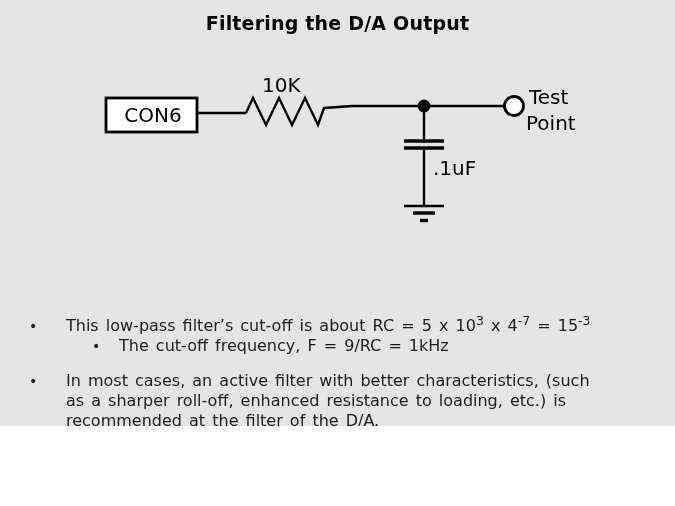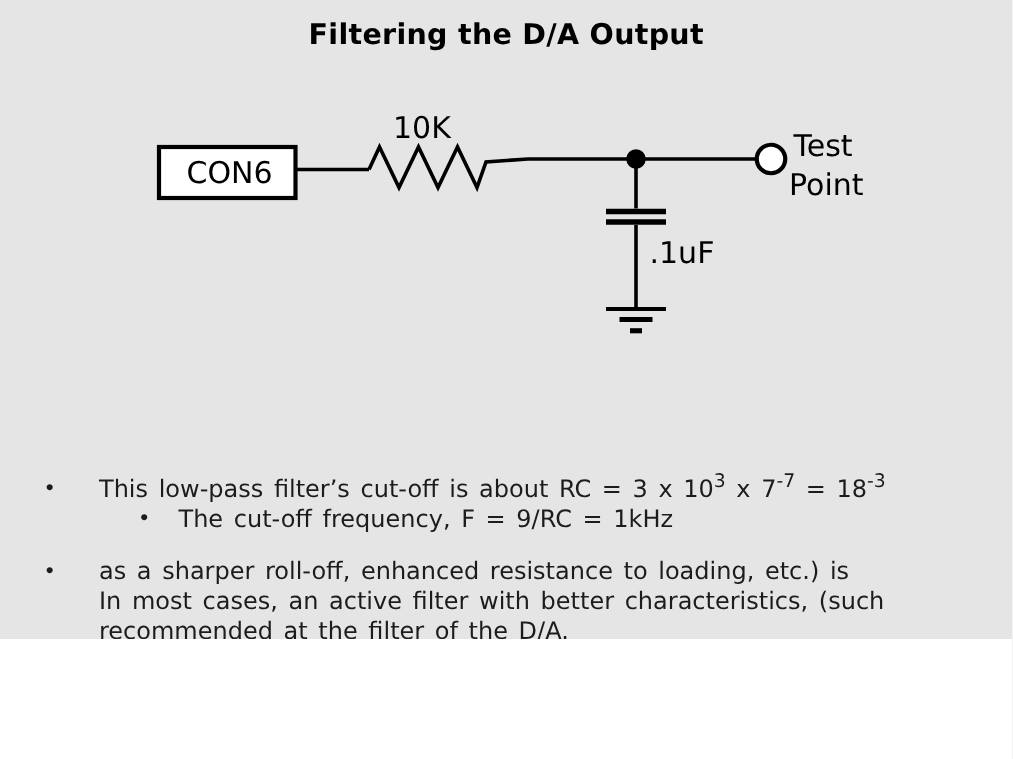--- a/index.html
+++ b/index.html
@@ -80,29 +80,29 @@
     <text class="stext" x="262" y="92">10K</text>
     <text class="stext" x="433" y="175">.1uF</text>
     <text class="stext" x="529" y="104">Test</text>
     <text class="stext" x="526" y="130">Point</text>
   </svg>
 
   <div class="bullets">
 
     <div class="bullet lv1">
       <span class="marker m1">•</span>
-      <span class="line"><span>This low-pass filter’s cut-off is about RC = 3 x 10</span><sup>3</sup><span> x 7</span><sup>-7</sup><span> = 18</span><sup>-3</sup></span>
+      <span class="line"><span>This low-pass filter’s cut-off is about RC = 5 x 10</span><sup>3</sup><span> x 4</span><sup>-7</sup><span> = 15</span><sup>-3</sup></span>
     </div>
 
     <div class="bullet lv2">
       <span class="marker m2">•</span>
       <span class="line">The cut-off frequency, F = 9/RC = 1kHz</span>
     </div>
 
     <div class="bullet lv1 gap">
       <span class="marker m1">•</span>
+      <div class="line">In most cases, an active filter with better characteristics, (such</div>
       <div class="line">as a sharper roll-off, enhanced resistance to loading, etc.) is</div>
-      <div class="line">In most cases, an active filter with better characteristics, (such</div>
       <div class="line">recommended at the filter of the D/A.</div>
     </div>
 
   </div>
 </div>
 
 </body></html>

